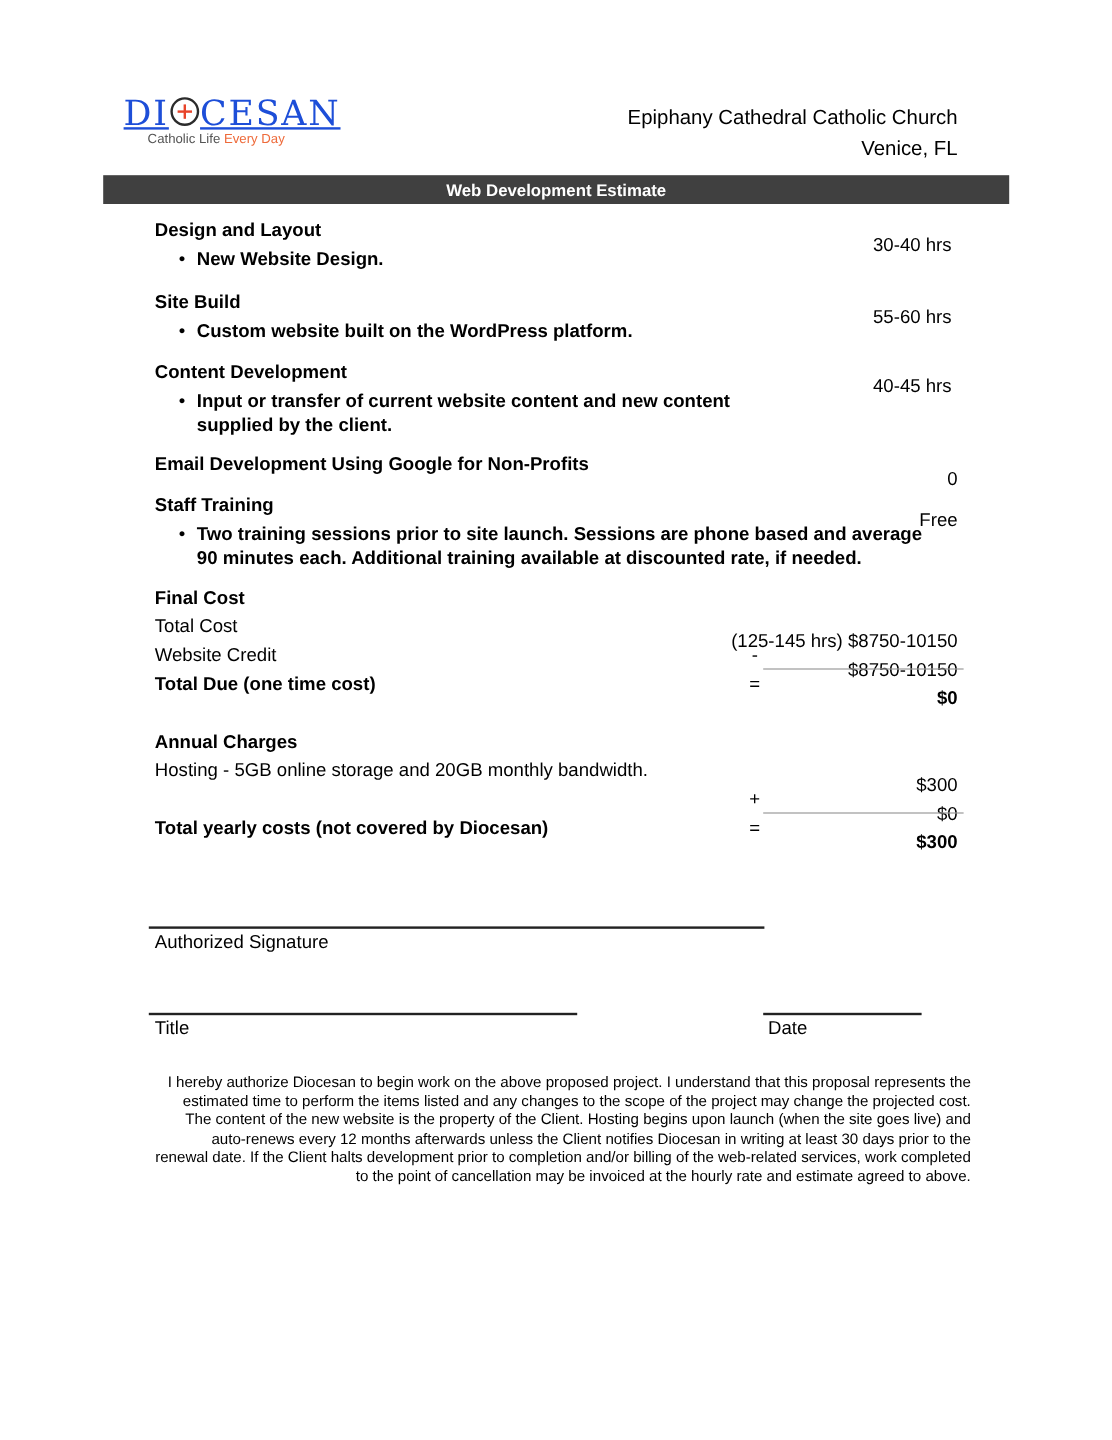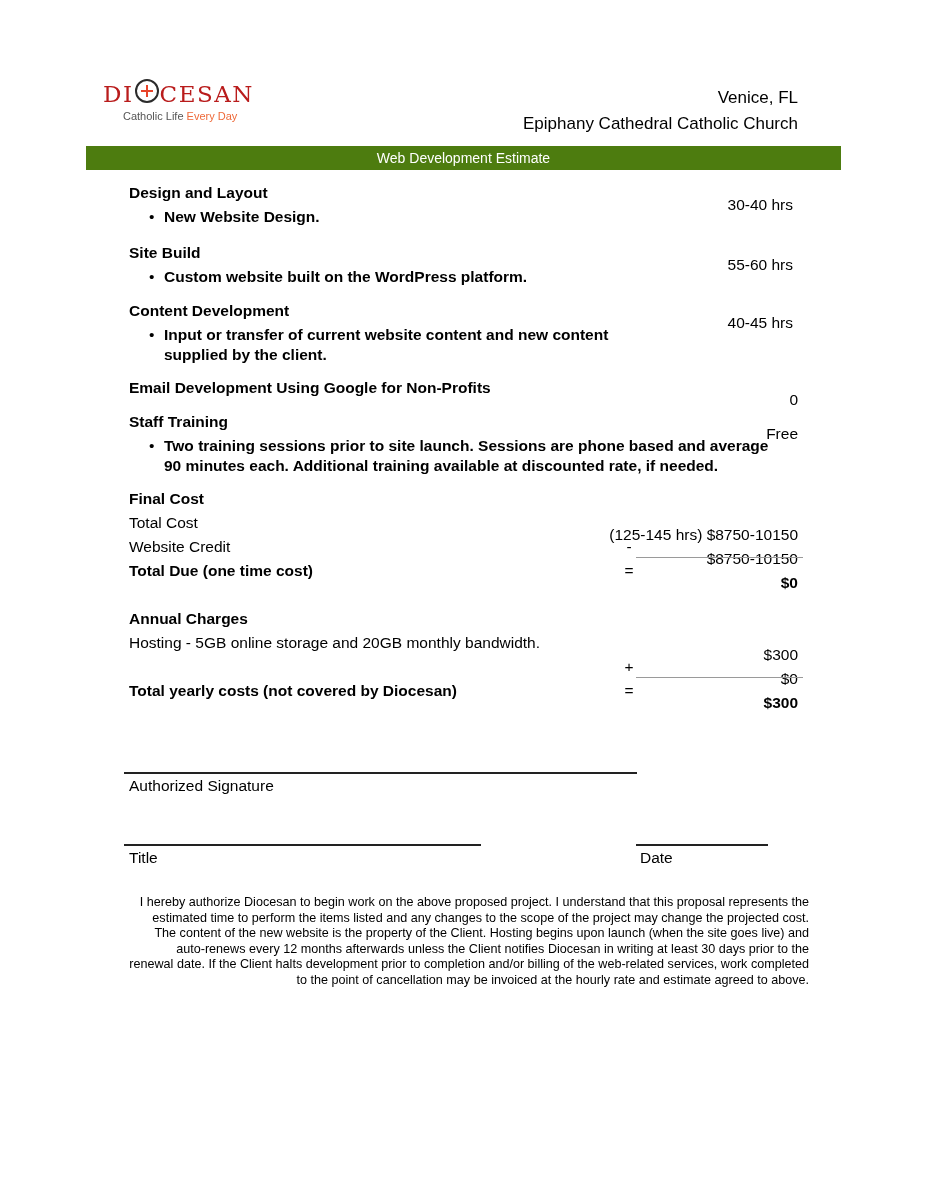--- a/index.html
+++ b/index.html
@@ -2,34 +2,34 @@
 <html><head>
   <meta charset="utf-8">
   <style>
     html, body { margin: 0; padding: 0; background: #ffffff; }
     body { width: 927px; height: 1200px; position: relative; overflow: hidden;
            font-family: "Liberation Sans", sans-serif; color: #000; }
     .abs { position: absolute; }
 
     
     .logo { left: 103px; top: 78px; width: 190px; }
-    .logo-word { font-family: "DejaVu Serif", serif; font-size: 23px; letter-spacing: 1.5px;
-                 color: #b91c1c; line-height: 32px; white-space: nowrap; font-weight: normal; }
+    .logo-word { font-family: "DejaVu Serif", serif; font-size: 29px; letter-spacing: 1.5px;
+                 color: #1d4ed8; line-height: 32px; white-space: nowrap; font-weight: normal; text-decoration: underline; }
     .logo-o { display: inline-block; position: relative; width: 24px; height: 24px;
               border: 2px solid #2b2b2b; border-radius: 50%; vertical-align: -1px; margin: 0 1px;
               box-sizing: border-box; }
     .logo-o .cross-v { position: absolute; left: 9px; top: 4px; width: 2px; height: 12px; background: #e8442a; }
     .logo-o .cross-h { position: absolute; left: 4px; top: 9px; width: 12px; height: 2px; background: #e8442a; }
     .logo-tag { font-size: 11px; color: #555; margin-top: 0; padding-left: 20px; white-space: nowrap; }
     .logo-tag .accent { color: #ee6a3a; }
 
     .church { right: 129px; top: 85px; text-align: right; font-size: 17px; line-height: 26px; }
 
-    .banner { left: 86px; top: 146px; width: 755px; height: 24px; background: #4d7c0f;
-              color: #fff; font-weight: normal; font-size: 14px; text-align: center; line-height: 24px; }
+    .banner { left: 86px; top: 146px; width: 755px; height: 24px; background: #404040;
+              color: #fff; font-weight: bold; font-size: 14px; text-align: center; line-height: 24px; }
     .row { position: absolute; left: 129px; width: 669px; height: 20px; font-size: 15.5px; line-height: 20px; }
     .row .lbl { position: absolute; left: 0; top: 0; white-space: nowrap; }
     .row .val { position: absolute; right: 0; top: 12px; white-space: nowrap; }
     .bold { font-weight: bold; }
     .bullet { position: absolute; left: 149px; font-size: 15.5px; line-height: 19.5px; width: 620px; }
     .bullet .dot { position: absolute; left: 0; top: 0; }
     .bullet .txt { display: block; padding-left: 15px; font-weight: bold; }
 
     .op { position: absolute; left: 495px; top: 0; width: 10px; text-align: center; }
     .uline { position: absolute; left: 636px; width: 167px; height: 1px; background: #9a9a9a; }
@@ -41,22 +41,22 @@
   </style>
 </head>
 <body>
 
 <div class="abs logo">
   <div class="logo-word"><span>DI</span><span class="logo-o"><span class="cross-v"></span><span class="cross-h"></span></span><span>CESAN</span></div>
   <div class="logo-tag"><span>Catholic Life </span><span class="accent">Every Day</span></div>
 </div>
 
 <div class="abs church">
+  <div>Epiphany Cathedral Catholic Church</div>
   <div>Venice, FL</div>
-  <div>Epiphany Cathedral Catholic Church</div>
 </div>
 
 <div class="abs banner">Web Development Estimate</div>
 
 <div class="row" style="top:183px">
   <span class="lbl bold">Design and Layout</span>
   <span class="val" style="right:5px">30-40  hrs</span>
 </div>
 <div class="bullet" style="top:207px">
   <span class="dot">•</span>

